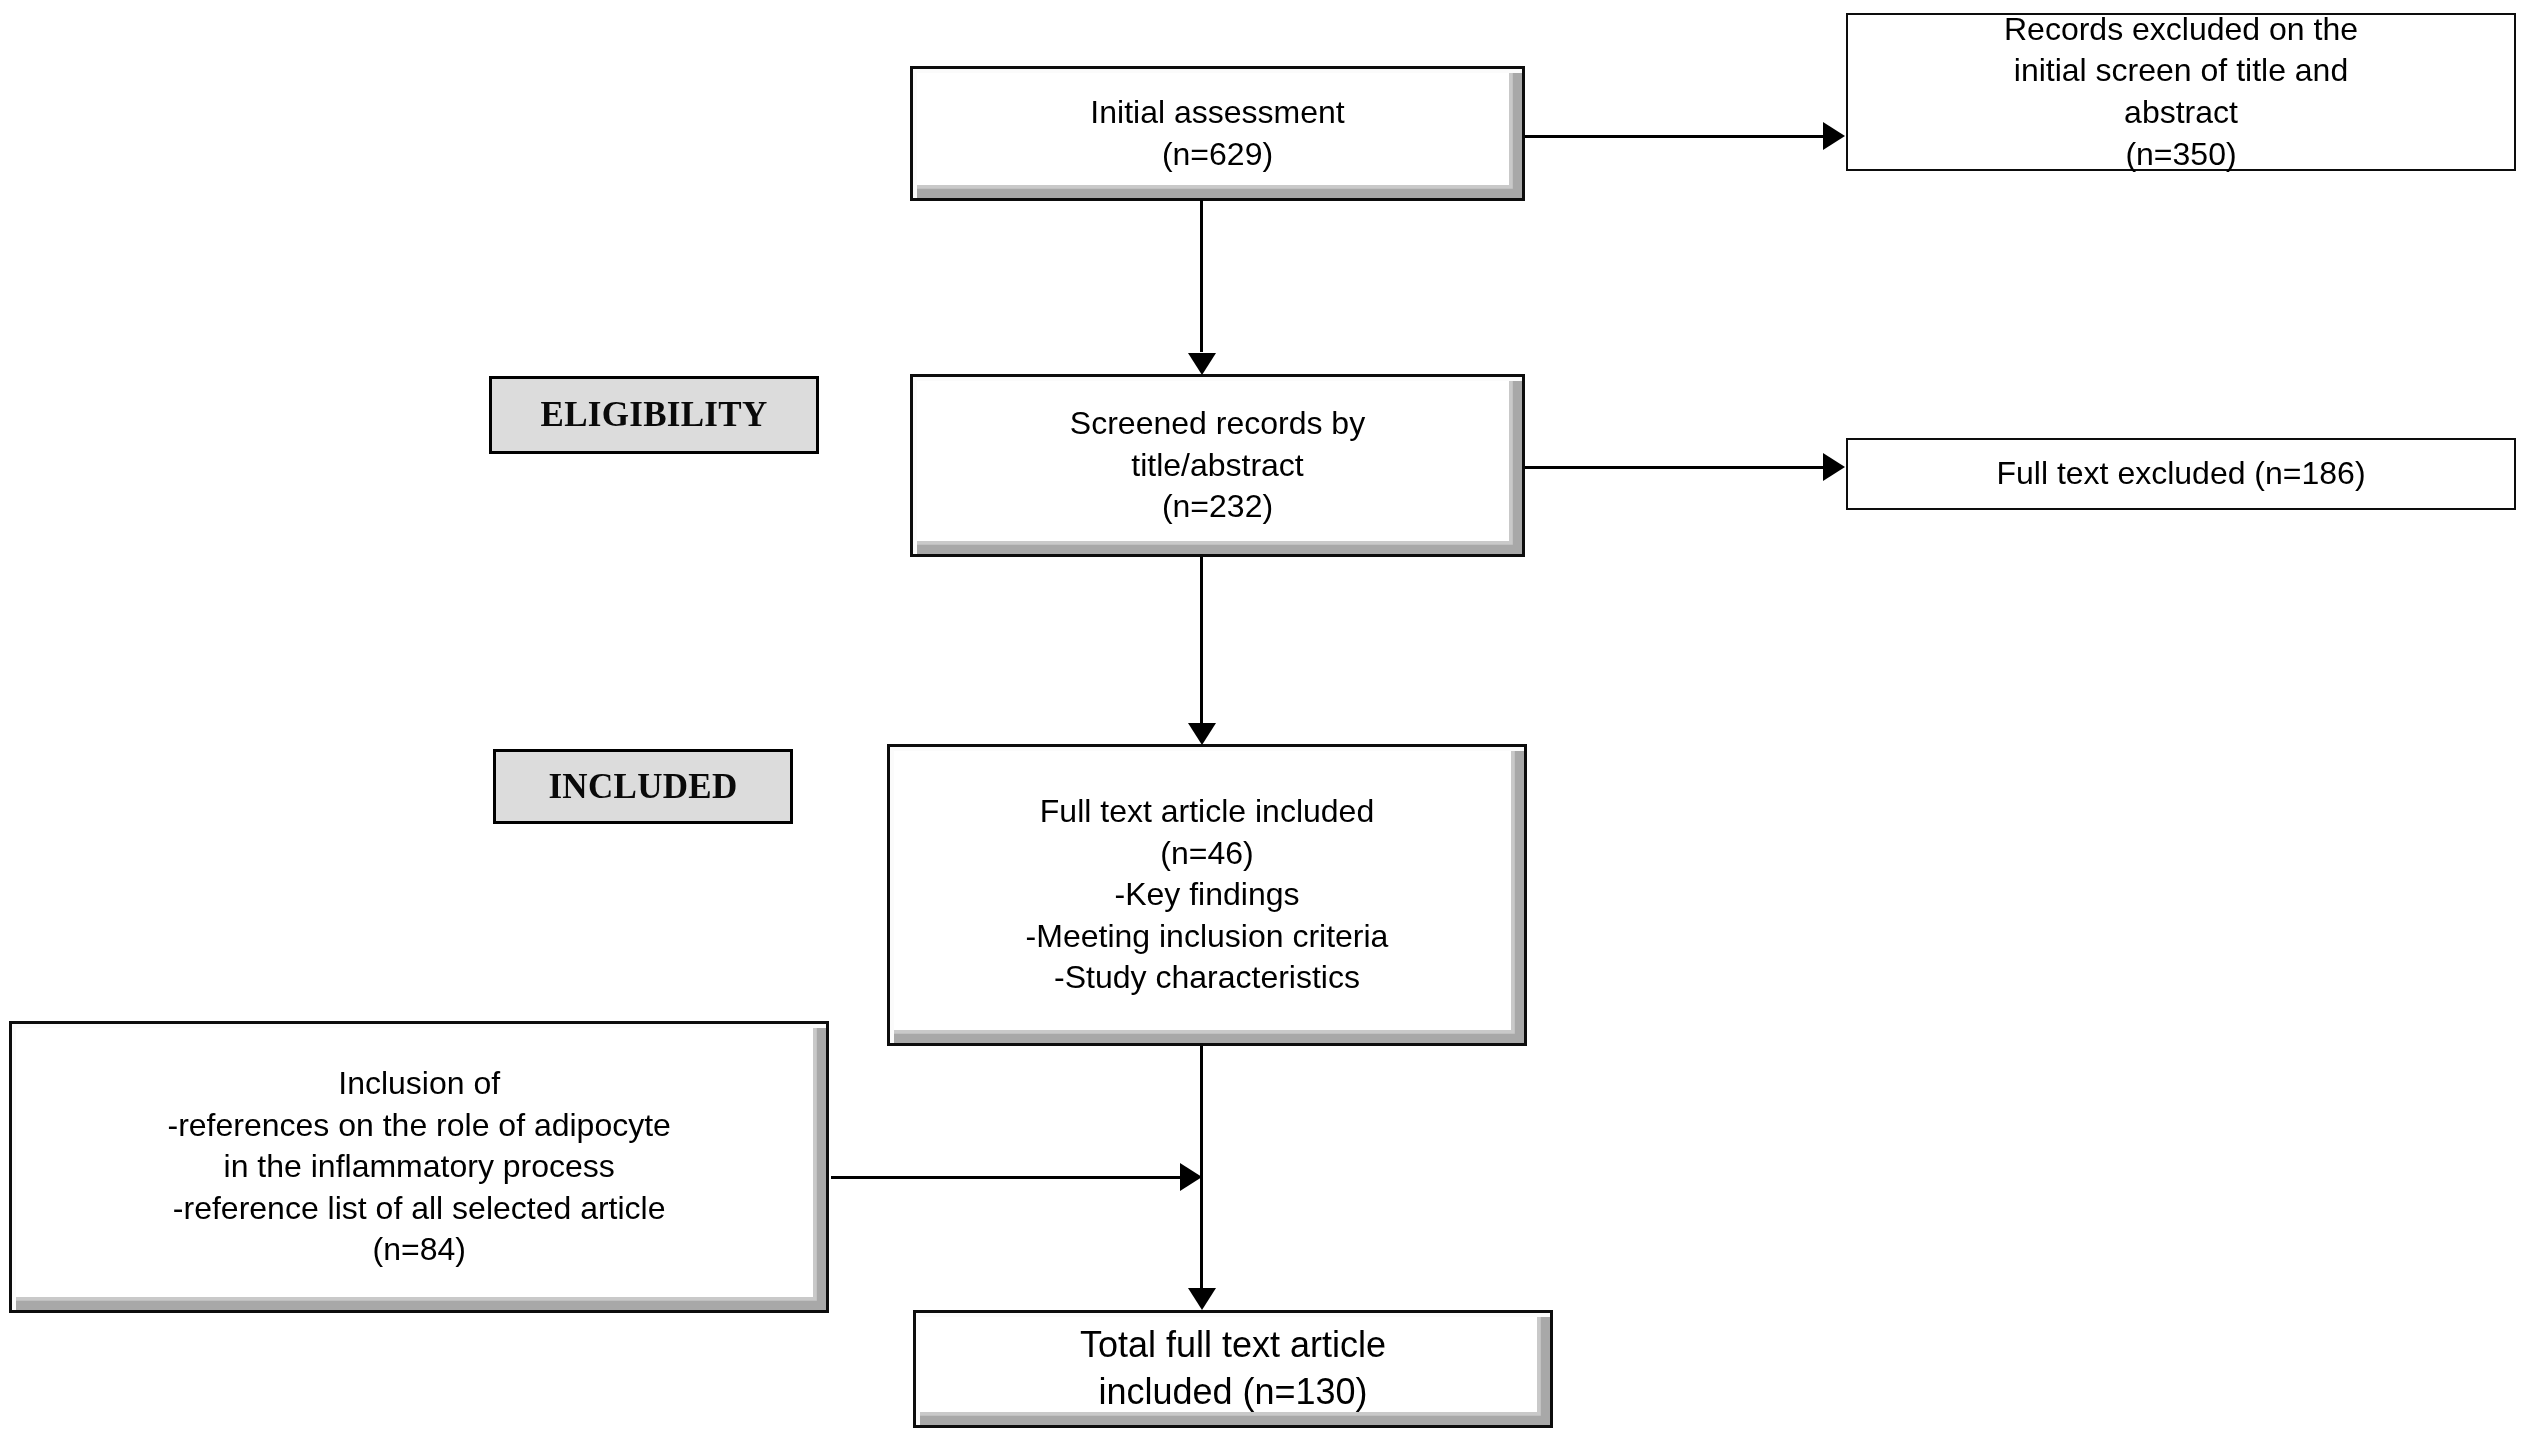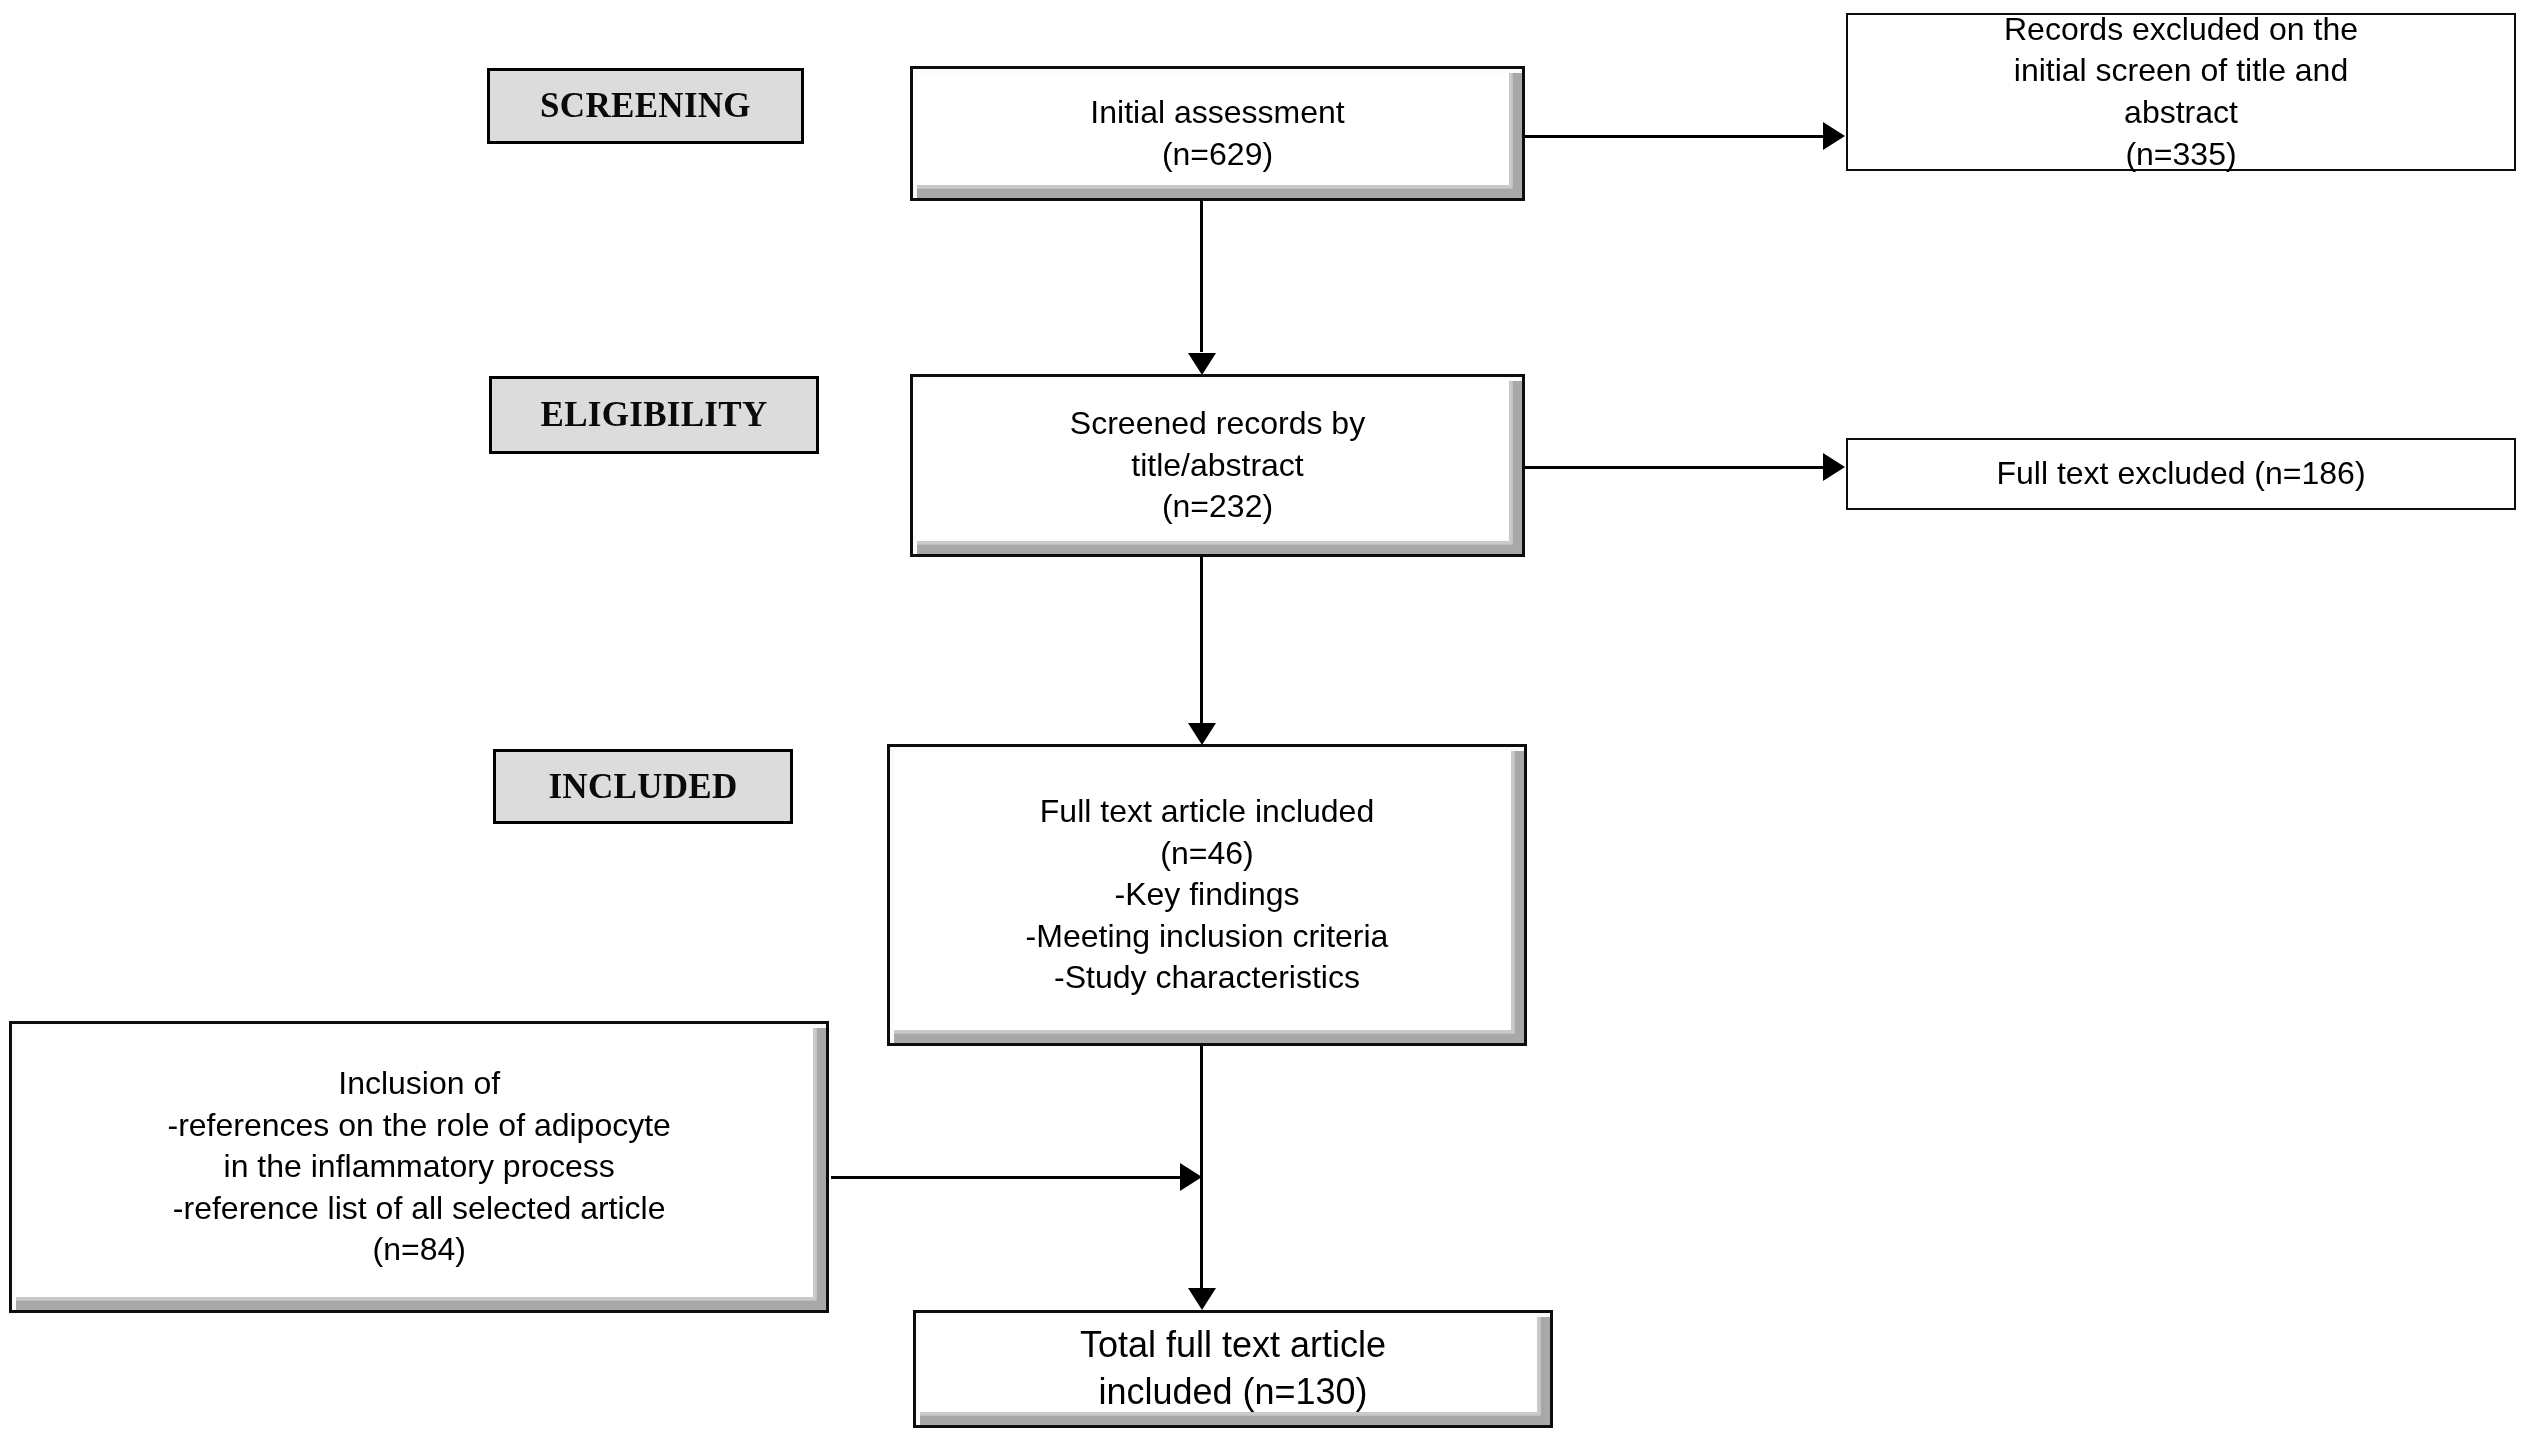--- a/index.html
+++ b/index.html
@@ -93,42 +93,39 @@
     border-left: 14px solid transparent;
     border-right: 14px solid transparent;
     border-top: 22px solid #000000;
   }
 </style>
 </head>
 <body>
 
 <div id="canvas">
 
-  <div class="stage-label" style="left:487px; top:68px; width:317px; height:76px; font-size:35px;">
-    <span>SCREENING</span>
-  </div>
 
   <div class="stage-label" style="left:493px; top:749px; width:300px; height:75px; font-size:35px;">
     <span>INCLUDED</span>
   </div>
 
   <div class="stage-label" style="left:489px; top:376px; width:330px; height:78px; font-size:35px;">
     <span>ELIGIBILITY</span>
   </div>
 
   <div class="flow-box beveled" style="left:910px; top:66px; width:615px; height:135px; font-size:32px;">
     <div class="box-text">Initial assessment
 (n=629)</div>
   </div>
 
   <div class="flow-box plain" style="left:1846px; top:13px; width:670px; height:158px; font-size:32px;">
     <div class="box-text">Records excluded on the
 initial screen of title and
 abstract
-(n=335)</div>
+(n=350)</div>
   </div>
 
   <div class="flow-box beveled" style="left:910px; top:374px; width:615px; height:183px; font-size:32px;">
     <div class="box-text">Screened records by
 title/abstract
 (n=232)</div>
   </div>
 
   <div class="flow-box plain" style="left:1846px; top:430px; width:670px; height:72px; font-size:32px;margin-top:8px;">
     <div class="box-text">Full text excluded (n=186)</div>

